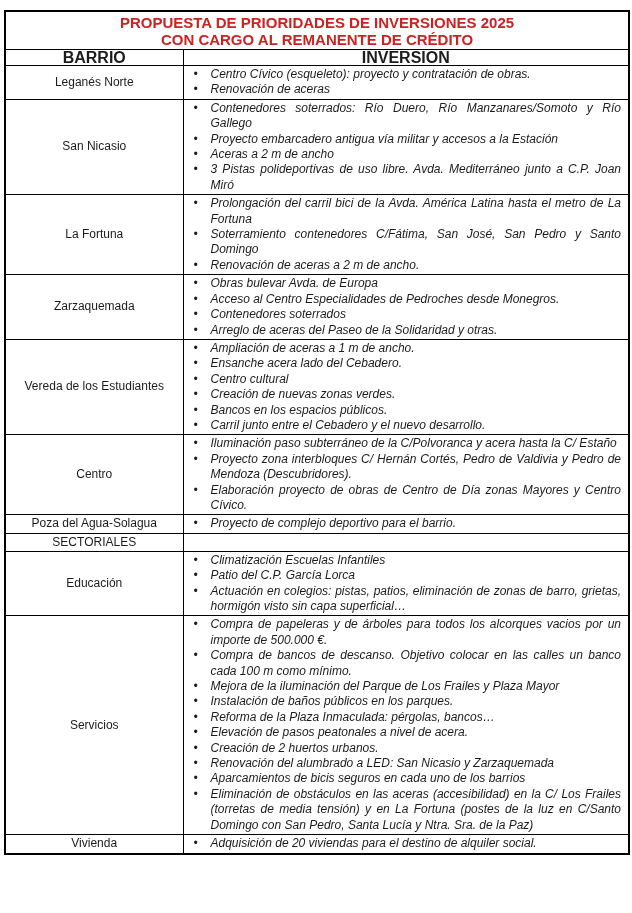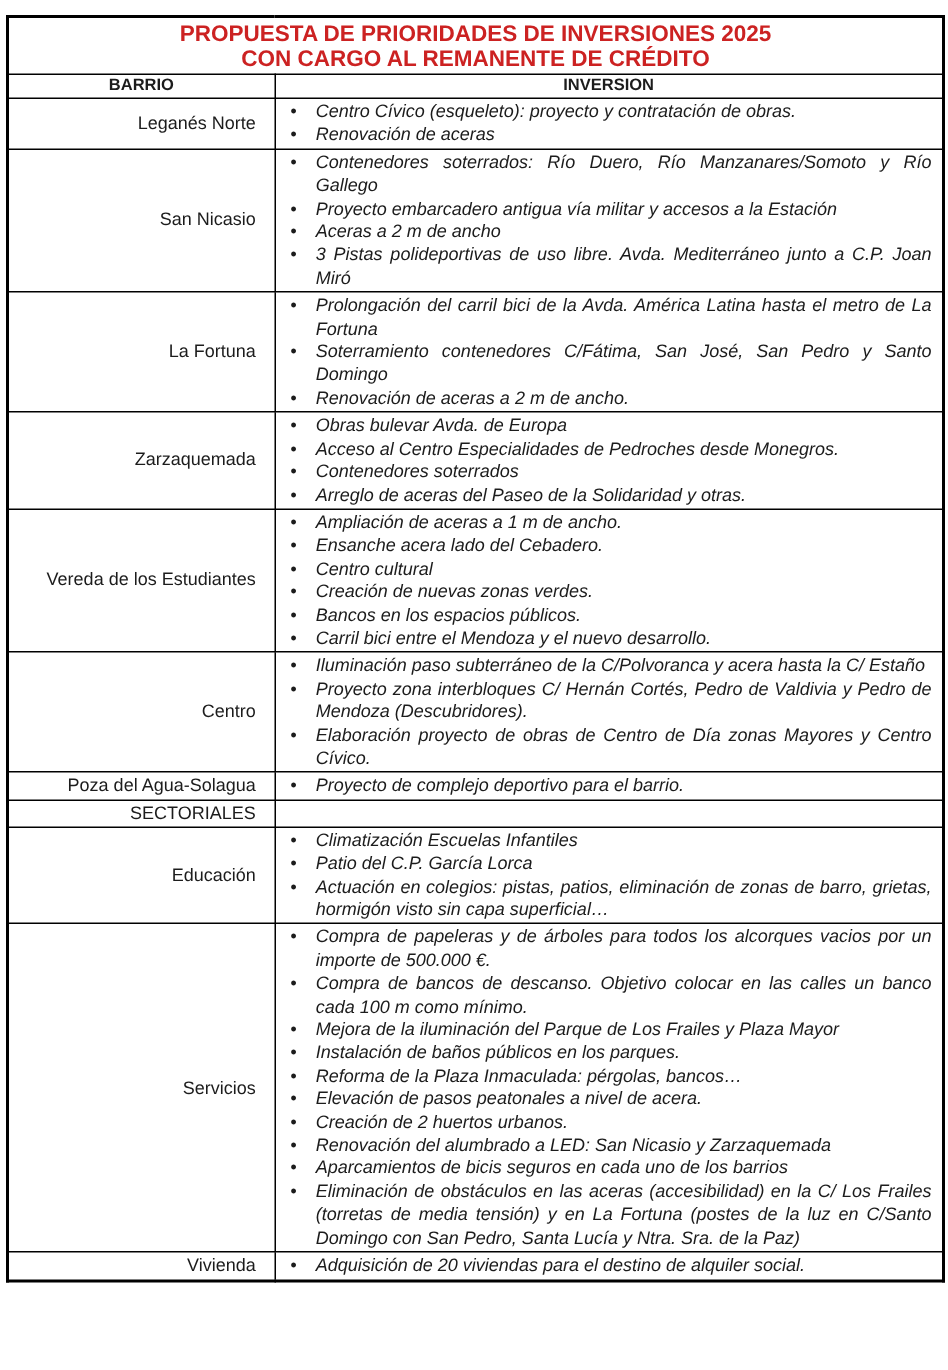--- a/index.html
+++ b/index.html
@@ -28,27 +28,27 @@
   .title-cell {
     text-align: center;
     font-weight: bold;
     font-size: 15px;
     line-height: 17px;
     padding: 2px 0 1px 0;
   }
   .header-cell {
     text-align: center;
     font-weight: bold;
-    font-size: 11px;
+    font-size: 16px;
     line-height: 15px;
     padding: 0;
     color: #1c1c1c;
   }
   .barrio-cell {
-    text-align: right;
+    text-align: center;
     font-size: 12px;
     line-height: 15.4px;
     padding: 0 12px;
   }
   .barrio-cell.section-header {
     font-weight: normal;
   }
   .inversion-cell {
     padding: 1px 0;
   }
@@ -139,21 +139,21 @@
       </tr>
       <tr>
         <td class="barrio-cell">Vereda de los Estudiantes</td>
         <td class="inversion-cell">
           <ul class="inversion-list">
             <li>Ampliación de aceras a 1 m de ancho.</li>
             <li>Ensanche acera lado del Cebadero.</li>
             <li>Centro cultural</li>
             <li>Creación de nuevas zonas verdes.</li>
             <li>Bancos en los espacios públicos.</li>
-            <li>Carril bici entre el Mendoza y el nuevo desarrollo.</li>
+            <li>Carril junto entre el Cebadero y el nuevo desarrollo.</li>
           </ul>
         </td>
       </tr>
       <tr>
         <td class="barrio-cell">Centro</td>
         <td class="inversion-cell">
           <ul class="inversion-list">
             <li>Iluminación paso subterráneo de la C/Polvoranca y acera hasta la C/ Estaño</li>
             <li>Proyecto zona interbloques C/ Hernán Cortés, Pedro de Valdivia y Pedro de Mendoza (Descubridores).</li>
             <li>Elaboración proyecto de obras de Centro de Día zonas Mayores y Centro Cívico.</li>

